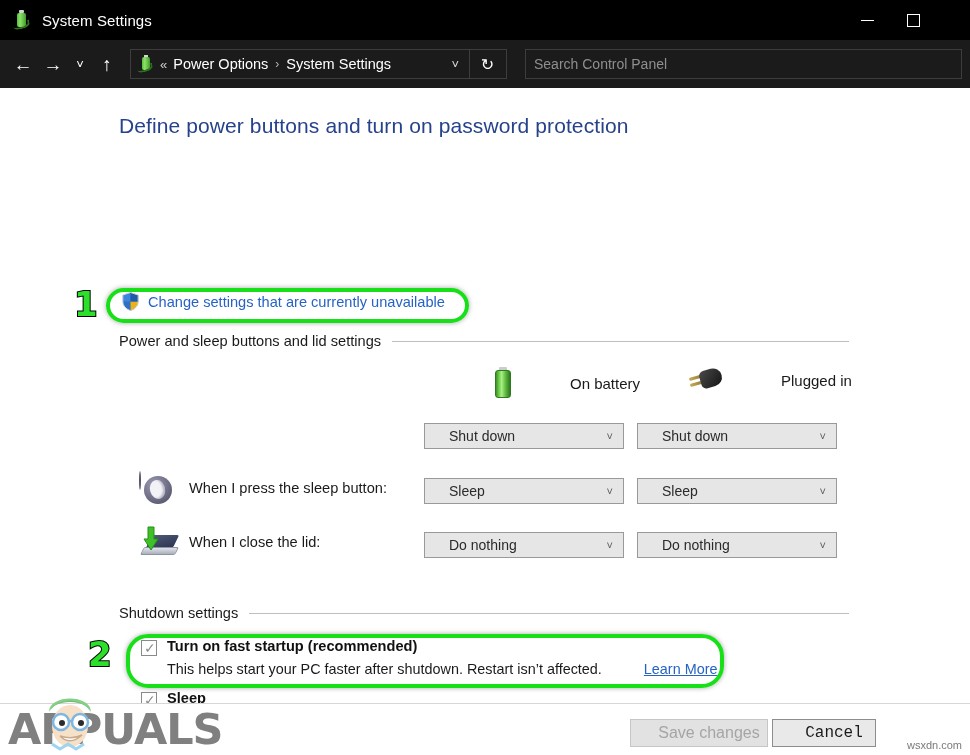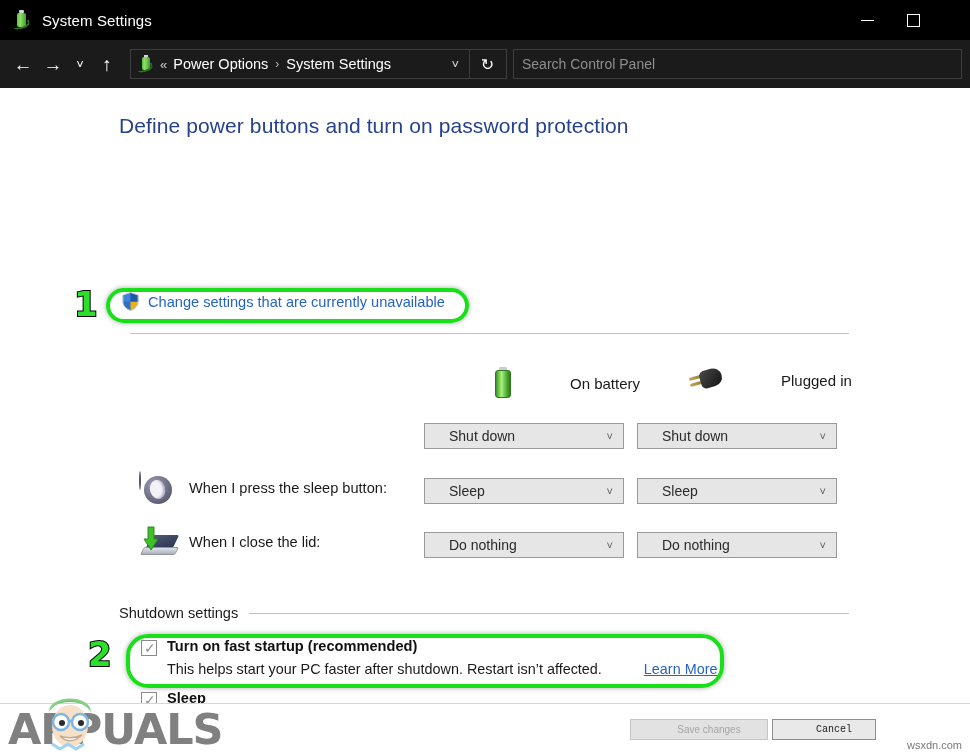--- a/index.html
+++ b/index.html
@@ -133,21 +133,21 @@
 
   .refresh-btn {
     width: 38px; height: 30px;
     display: flex; align-items: center; justify-content: center;
     color: #ffffff; font-size: 16px;
     border: 1px solid #3d3d3d;
     border-left: none;
     margin-left: -1px;
   }
   .searchbox {
-    margin-left: 6px;
+    margin-left: 18px;
     height: 30px;
     flex: 1;
     margin-right: 8px;
     border: 1px solid #3d3d3d;
     background: #1b1b1b;
     display: flex; align-items: center;
     padding-left: 8px;
   }
   .search-placeholder {
     color: #8f8f8f; font-size: 14px;
@@ -393,23 +393,23 @@
   .footer {
     position: absolute;
     left: 0; top: 703px;
     width: 970px; height: 52px;
     background: #ffffff;
     border-top: 1px solid #d6d6d6;
   }
   .btn {
     position: absolute;
     top: 15px;
-    height: 21px;
+    height: 28px;
     display: flex; align-items: center; justify-content: center;
-    font-size: 10px;
+    font-size: 16px;
     border: 1px solid #a0a0a0;
     padding-left: 20px;
   }
   .btn-save {
     left: 630px; width: 138px;
     background: #e2e2e2; color: #a5a5a5; border-color: #c6c6c6;
   }
   .btn-cancel {
     left: 772px; width: 104px;
     background: #e9e9e9; color: #1a1a1a; border-color: #8d8d8d; font-family: Liberation Mono, monospace;
@@ -498,20 +498,21 @@
         <path d="M8.5 0.5 L16.2 3 V9.5 C16.2 14 12.8 17.3 8.5 18.6 C4.2 17.3 0.8 14 0.8 9.5 V3 Z" fill="none" stroke="#d8d8d8" stroke-width="1"></path>
       </svg>
     </span>
     <span class="uac-link">Change settings that are currently unavailable</span>
   </div>
 
   <div class="annot-box annot-box-1"></div>
   <div class="annot-num annot-num-1">1</div>
 
   <div class="section-head sh-power">
+    <span class="sh-label">Power and sleep buttons and lid settings</span>
     <span class="sh-rule"></span>
   </div>
 
   <div class="col-head ch-battery">
     <span class="batt-icon">
       <span class="cap"></span>
         <span class="body"></span>
     </span>
     <span class="ch-label">On battery</span>
   </div>

